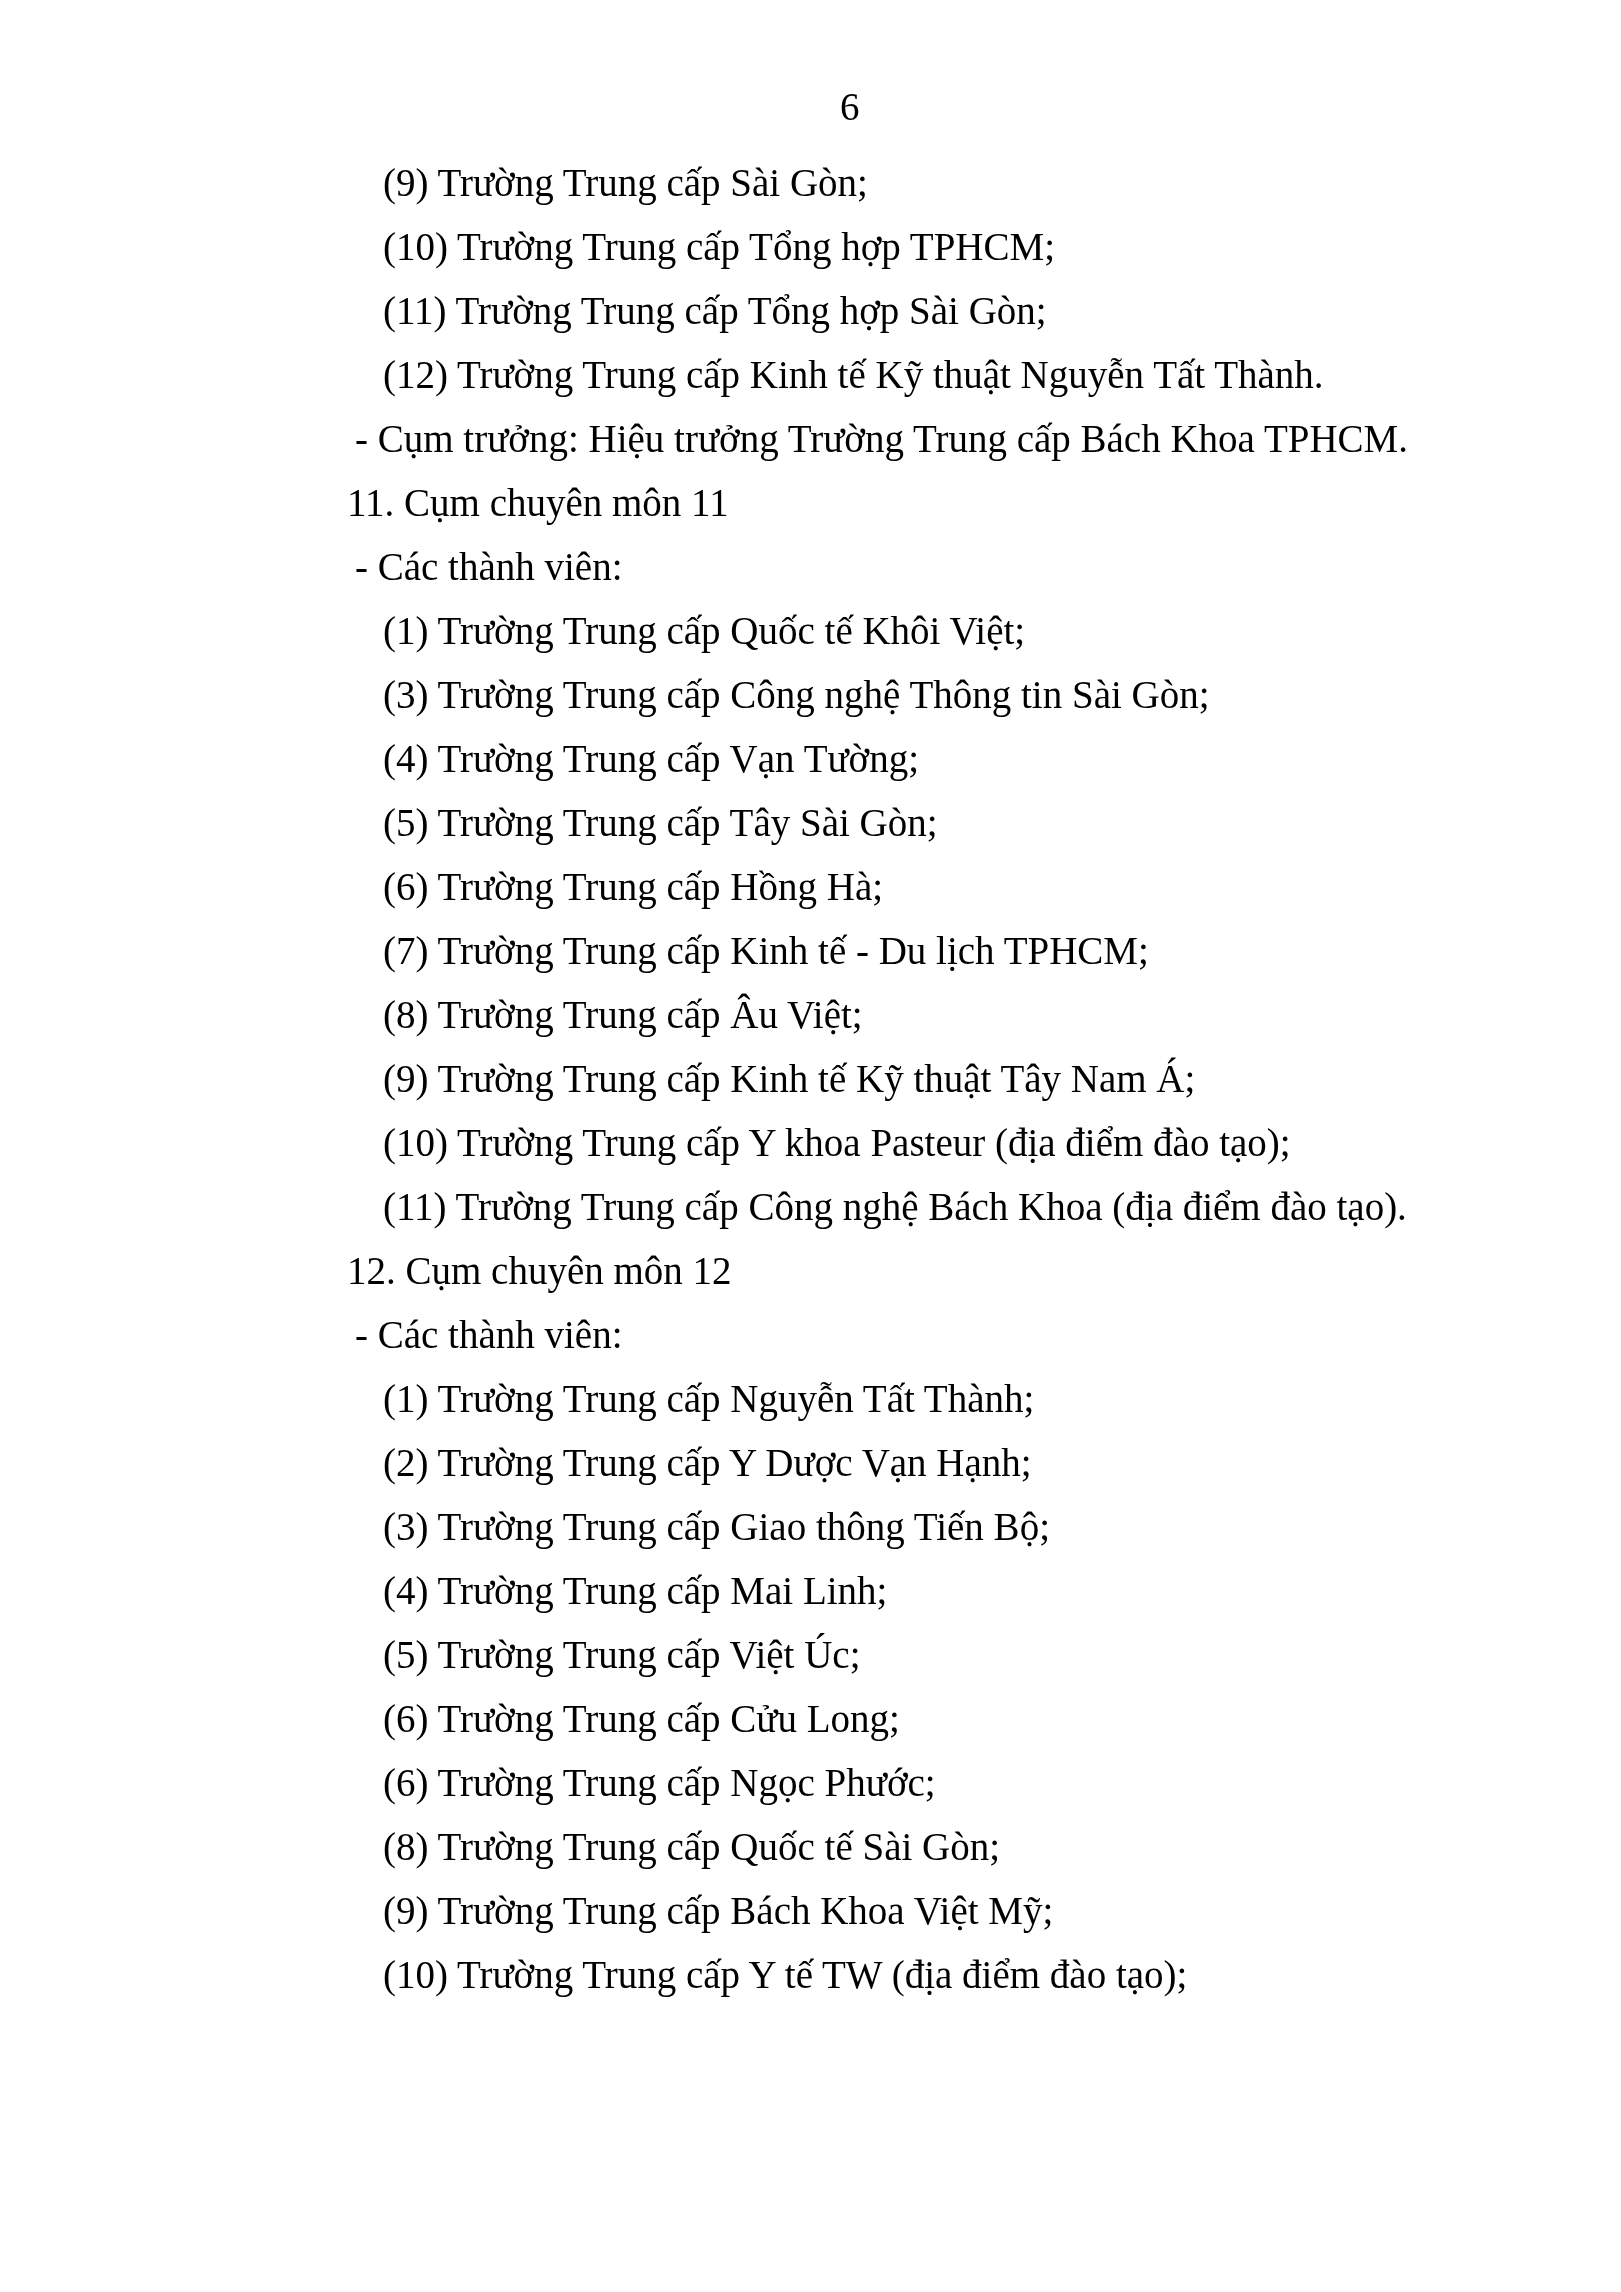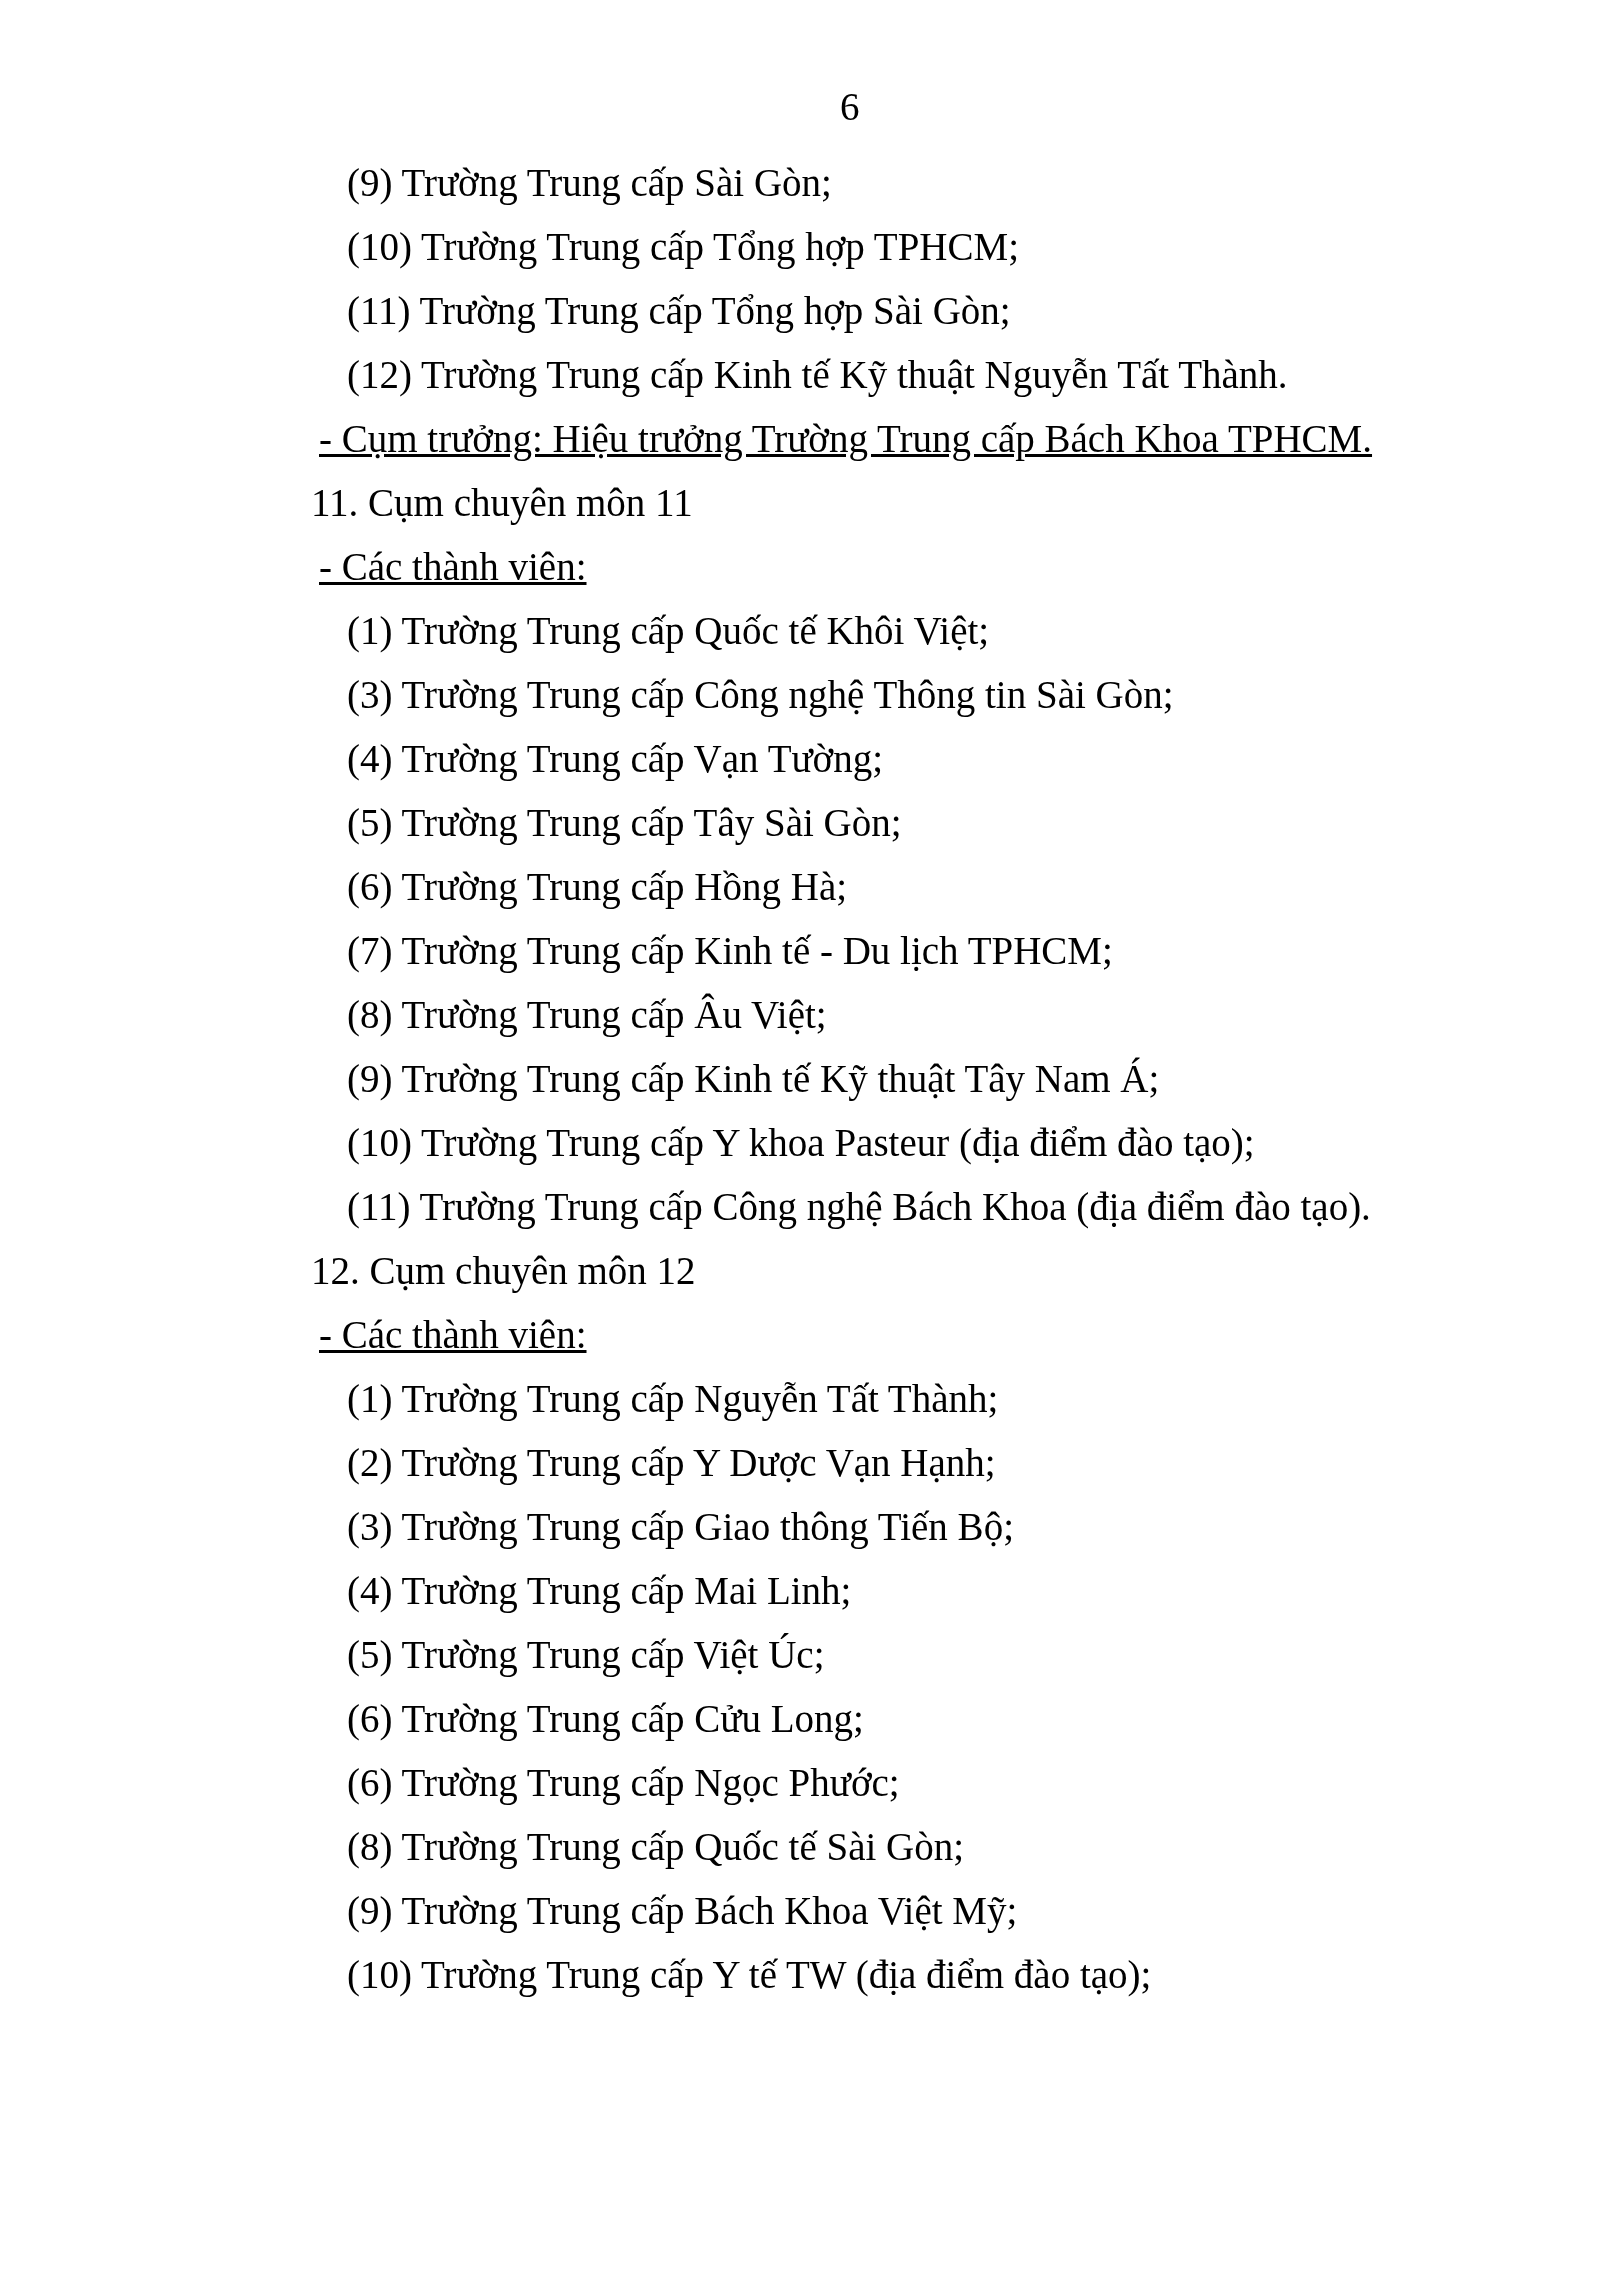--- a/index.html
+++ b/index.html
@@ -29,23 +29,24 @@
     top: 151px;
     left: 0;
     right: 0;
   }
   .line {
     height: 64px;
     line-height: 64px;
     font-size: 39px;
     white-space: nowrap;
     color: #000000;
+    margin-left: 36px;
   }
   .t-item    { padding-left: 347px; }
-  .t-dash    { padding-left: 319px; text-decoration: underline; }
+  .t-dash    { padding-left: 319px; }
   .t-heading { padding-left: 311px; font-weight: normal; }
 </style>
 </head>
 <body>
 
 <div class="page">
   <div class="page-number">6</div>
 
   <div class="doc-body">
     <div class="line t-item">(9) Trường Trung cấp Sài Gòn;</div>

